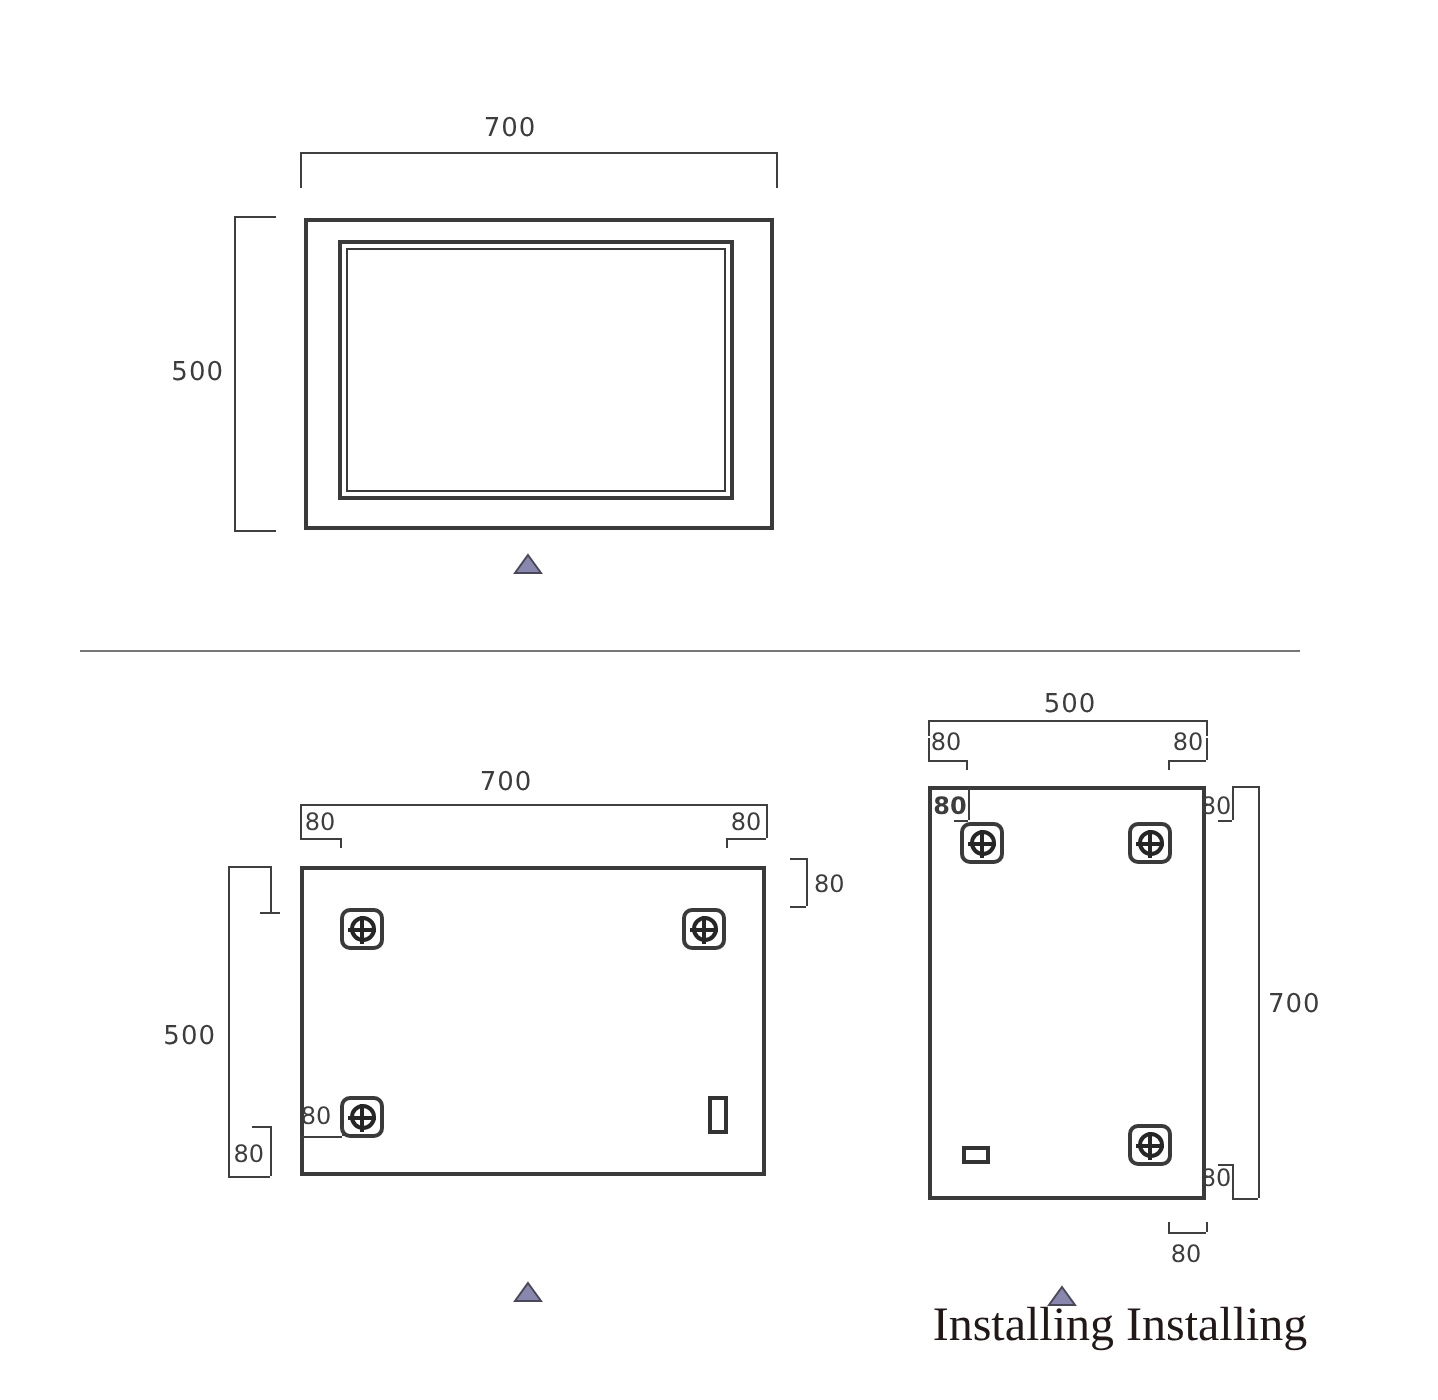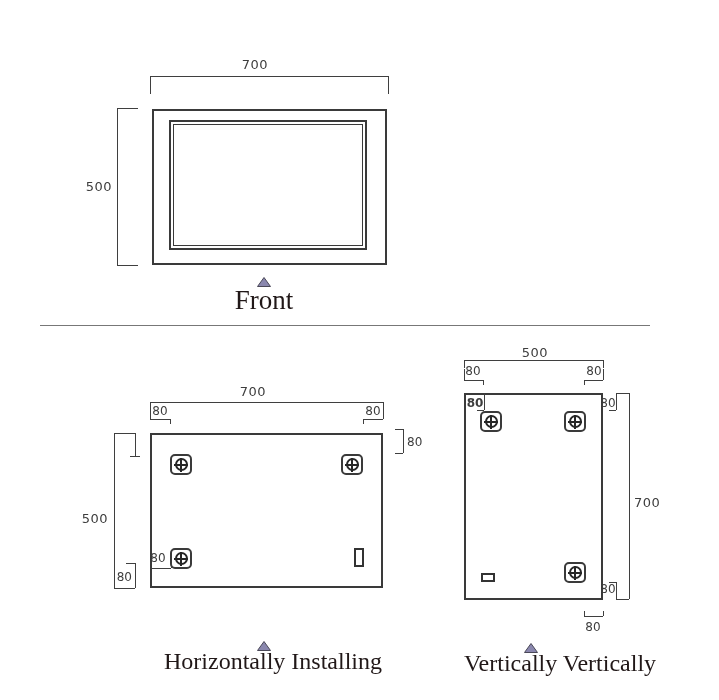--- a/index.html
+++ b/index.html
@@ -45,21 +45,20 @@
     <div class="hl" style="left:117px; top:253px; width:21px;"></div>
 
     <div class="rect" style="left:152px; top:97px; width:231px; height:152px;"></div>
     <div class="rect" style="left:169px; top:108px; width:194px; height:126px;">
       <div class="rect-thin" style="left:2px; top:2px; right:2px; bottom:2px;"></div>
     </div>
 
     <svg class="tri" style="left:256px; top:264px;" width="16" height="12">
       <polygon points="8,1.5 14.5,10.5 1.5,10.5" fill="#8a87ae" stroke="#4a4857" stroke-width="1"></polygon>
     </svg>
-    <div class="serif" style="left:204px; top:274px; width:120px; font-size:27px;">Front</div>
   </div>
 
 
   <div class="divider" style="left:40px; top:325px; width:610px;"></div>
 
   <div class="layer">
     <div class="dim" style="left:231px; top:373px; width:44px;">700</div>
     <div class="hl" style="left:150px; top:390px; width:233px;"></div>
     <div class="vl" style="left:150px; top:390px; height:8px;"></div>
     <div class="vl" style="left:383px; top:390px; height:8px;"></div>
@@ -171,20 +170,19 @@
         <div class="barh"></div>
         <div class="barv"></div>
       </div>
 
     <div class="jbox" style="left:481px; top:561px; width:10px; height:5px;"></div>
   </div>
 
   <svg class="tri" style="left:256px; top:640px;" width="16" height="12">
     <polygon points="8,1.5 14.5,10.5 1.5,10.5" fill="#8a87ae" stroke="#4a4857" stroke-width="1"></polygon>
   </svg>
-  <div class="serif" style="left:143px; top:648px; width:260px; font-size:24px;">Horizontally Installing</div>
 
   <svg class="tri" style="left:523px; top:642px;" width="16" height="12">
     <polygon points="8,1.5 14.5,10.5 1.5,10.5" fill="#8a87ae" stroke="#4a4857" stroke-width="1"></polygon>
   </svg>
-  <div class="serif" style="left:446px; top:650px; width:228px; font-size:24px;">Vertically Vertically</div>
+  <div class="serif" style="left:446px; top:650px; width:228px; font-size:24px;">Installing Installing</div>
 
 </div>
 
 </body></html>

